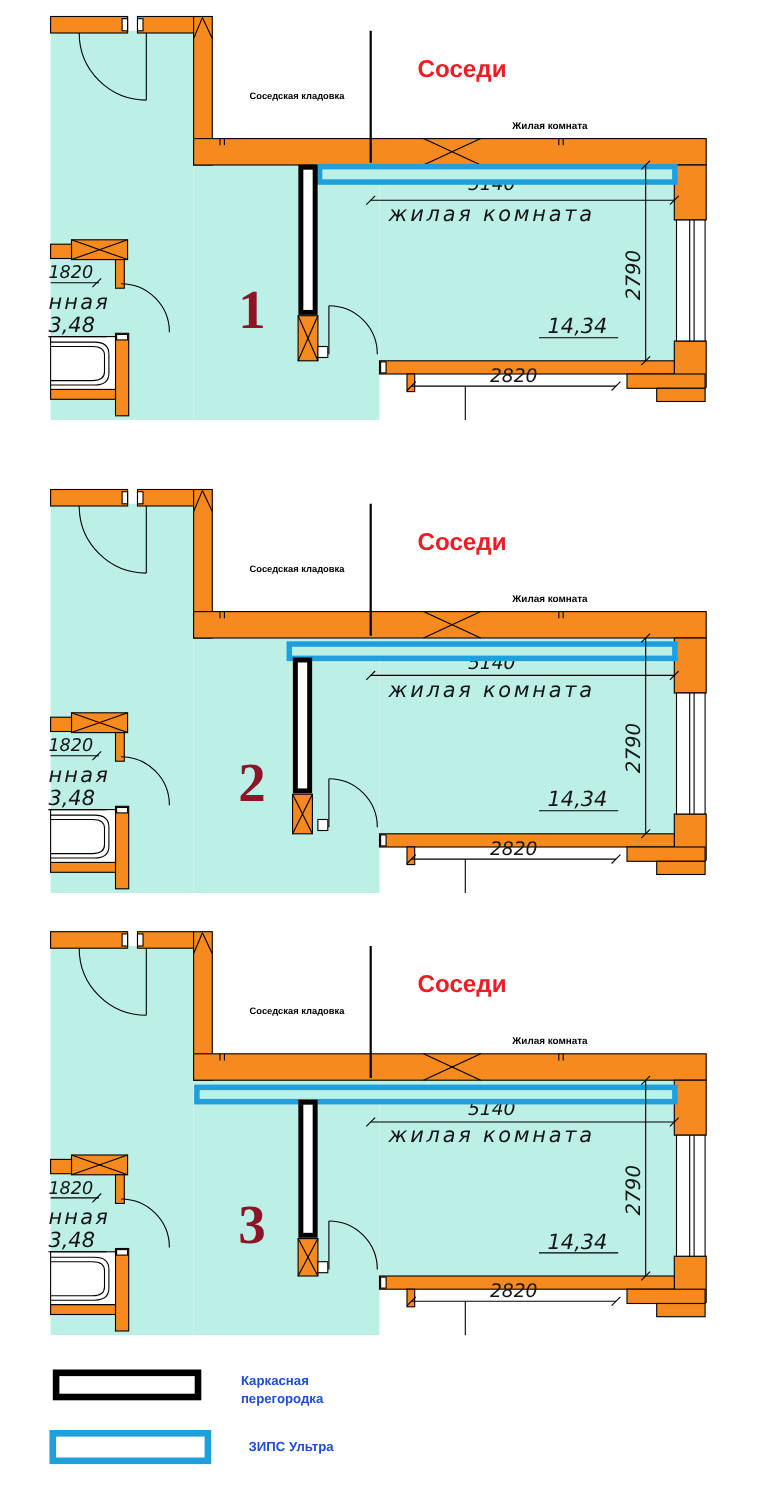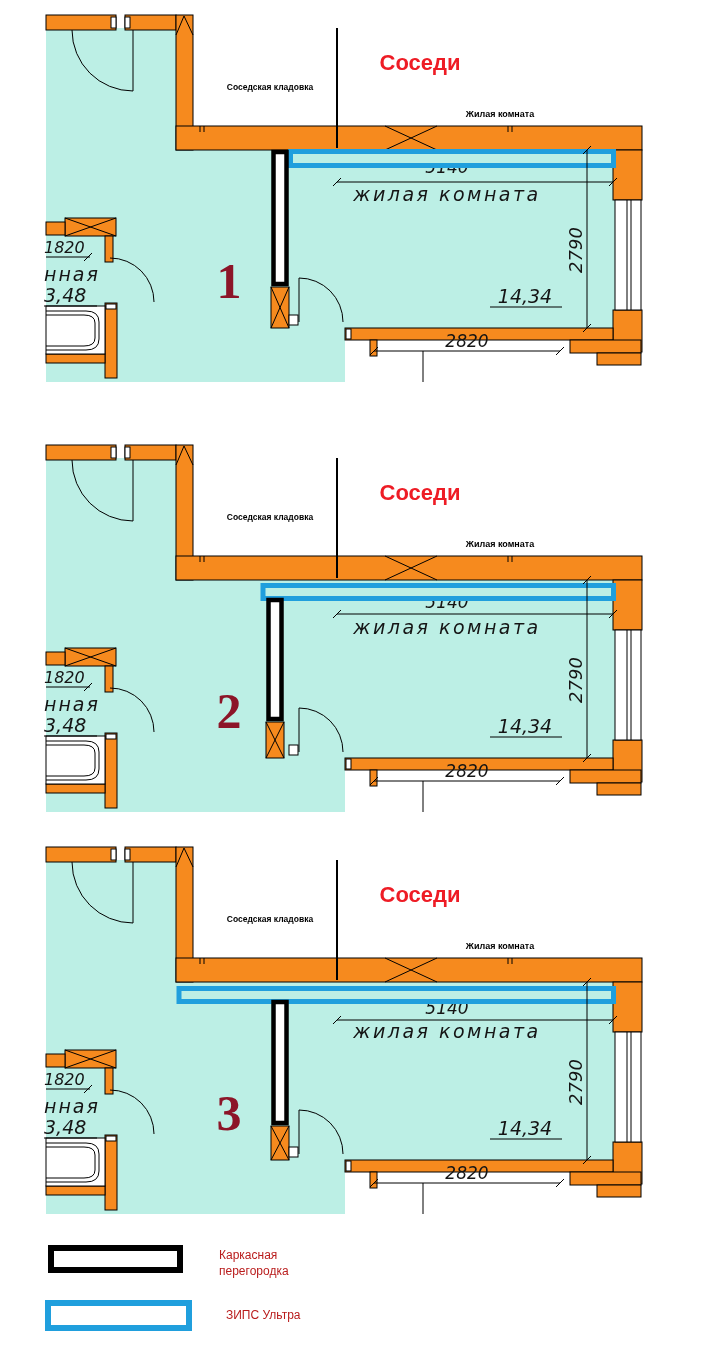--- a/index.html
+++ b/index.html
@@ -15,21 +15,21 @@
   .dim{font-family:"DejaVu Sans",sans-serif;font-style:italic;fill:#151515;}
   .lbl{font-family:"Liberation Sans",sans-serif;font-weight:700;fill:#000;}
   .red{fill:#EE1C25;}
   .strip{fill:#BCEFE5;stroke:#209FDD;stroke-width:5;}
   .partition{fill:#fff;stroke:#000;stroke-width:4.5;}
   .variant-num{font-family:"Liberation Serif",serif;font-weight:700;fill:#8C1528;}
   
   .legend-swatch{position:absolute;background:#fff;}
   #swatch-frame{left:48px;top:1245px;width:123px;height:16px;border:6px solid #000;}
   #swatch-zips{left:45px;top:1300px;width:135px;height:19px;border:6px solid #209FDD;}
-  .legend-label{position:absolute;font-family:"Liberation Sans",sans-serif;font-weight:400;font-size:12px;line-height:16px;color:#b91c1c;}
+  .legend-label{position:absolute;font-family:"Liberation Sans",sans-serif;font-weight:700;font-size:12px;line-height:16px;color:#1d4ed8;}
   #label-frame{left:219px;top:1247px;}
   #label-zips{left:226px;top:1307px;text-align:center;}
 </style>
 </head>
 <body>
 
 <div class="plan" id="plan1">
 <svg viewBox="0 0 701 372" width="701" height="372">
   <g>
     <rect class="teal" x="46" y="18" width="130" height="354"></rect>

